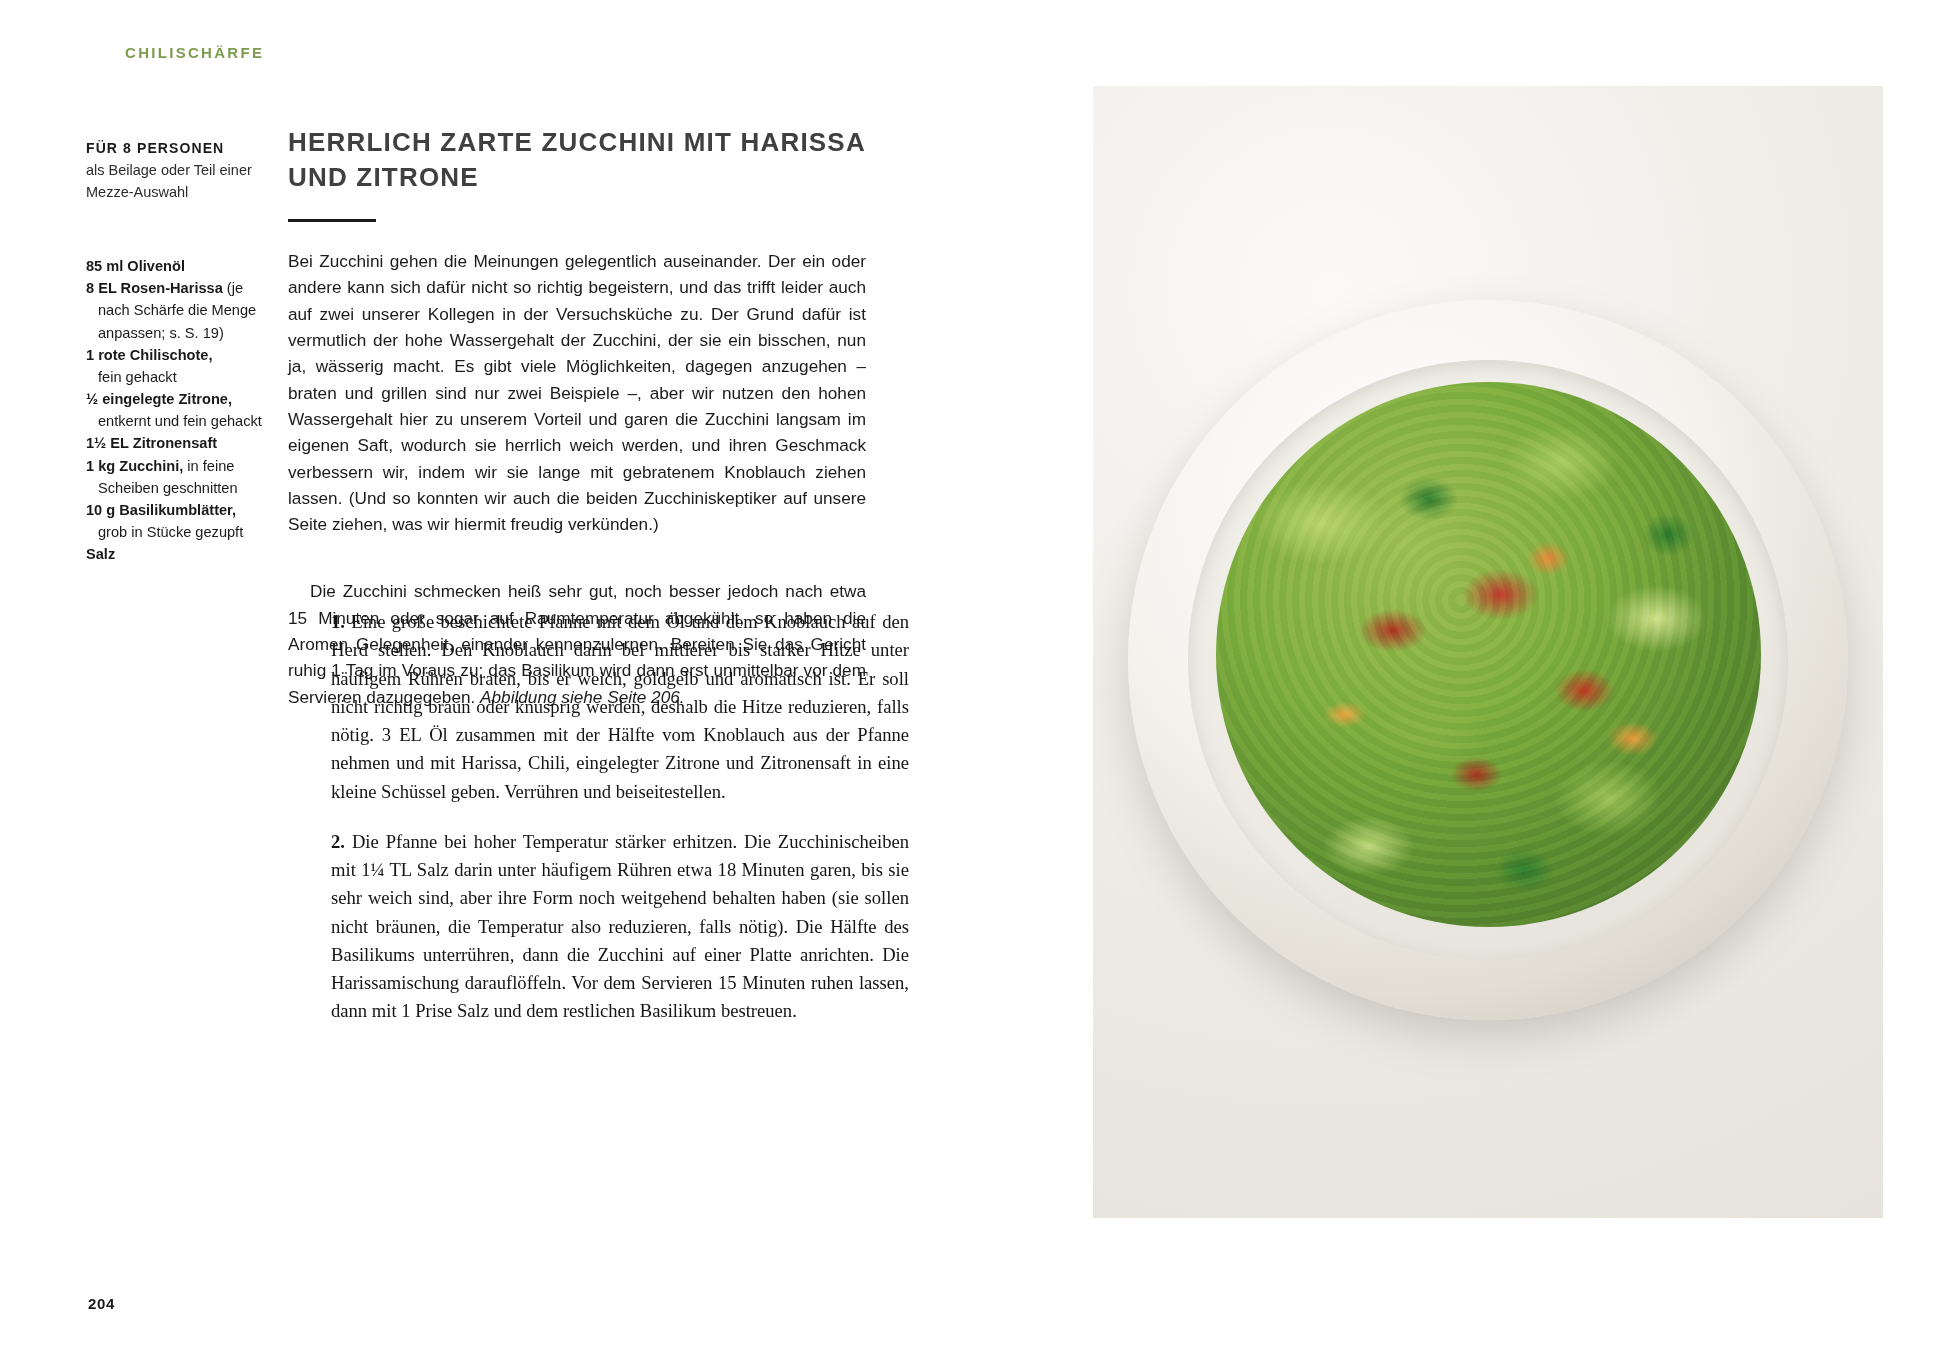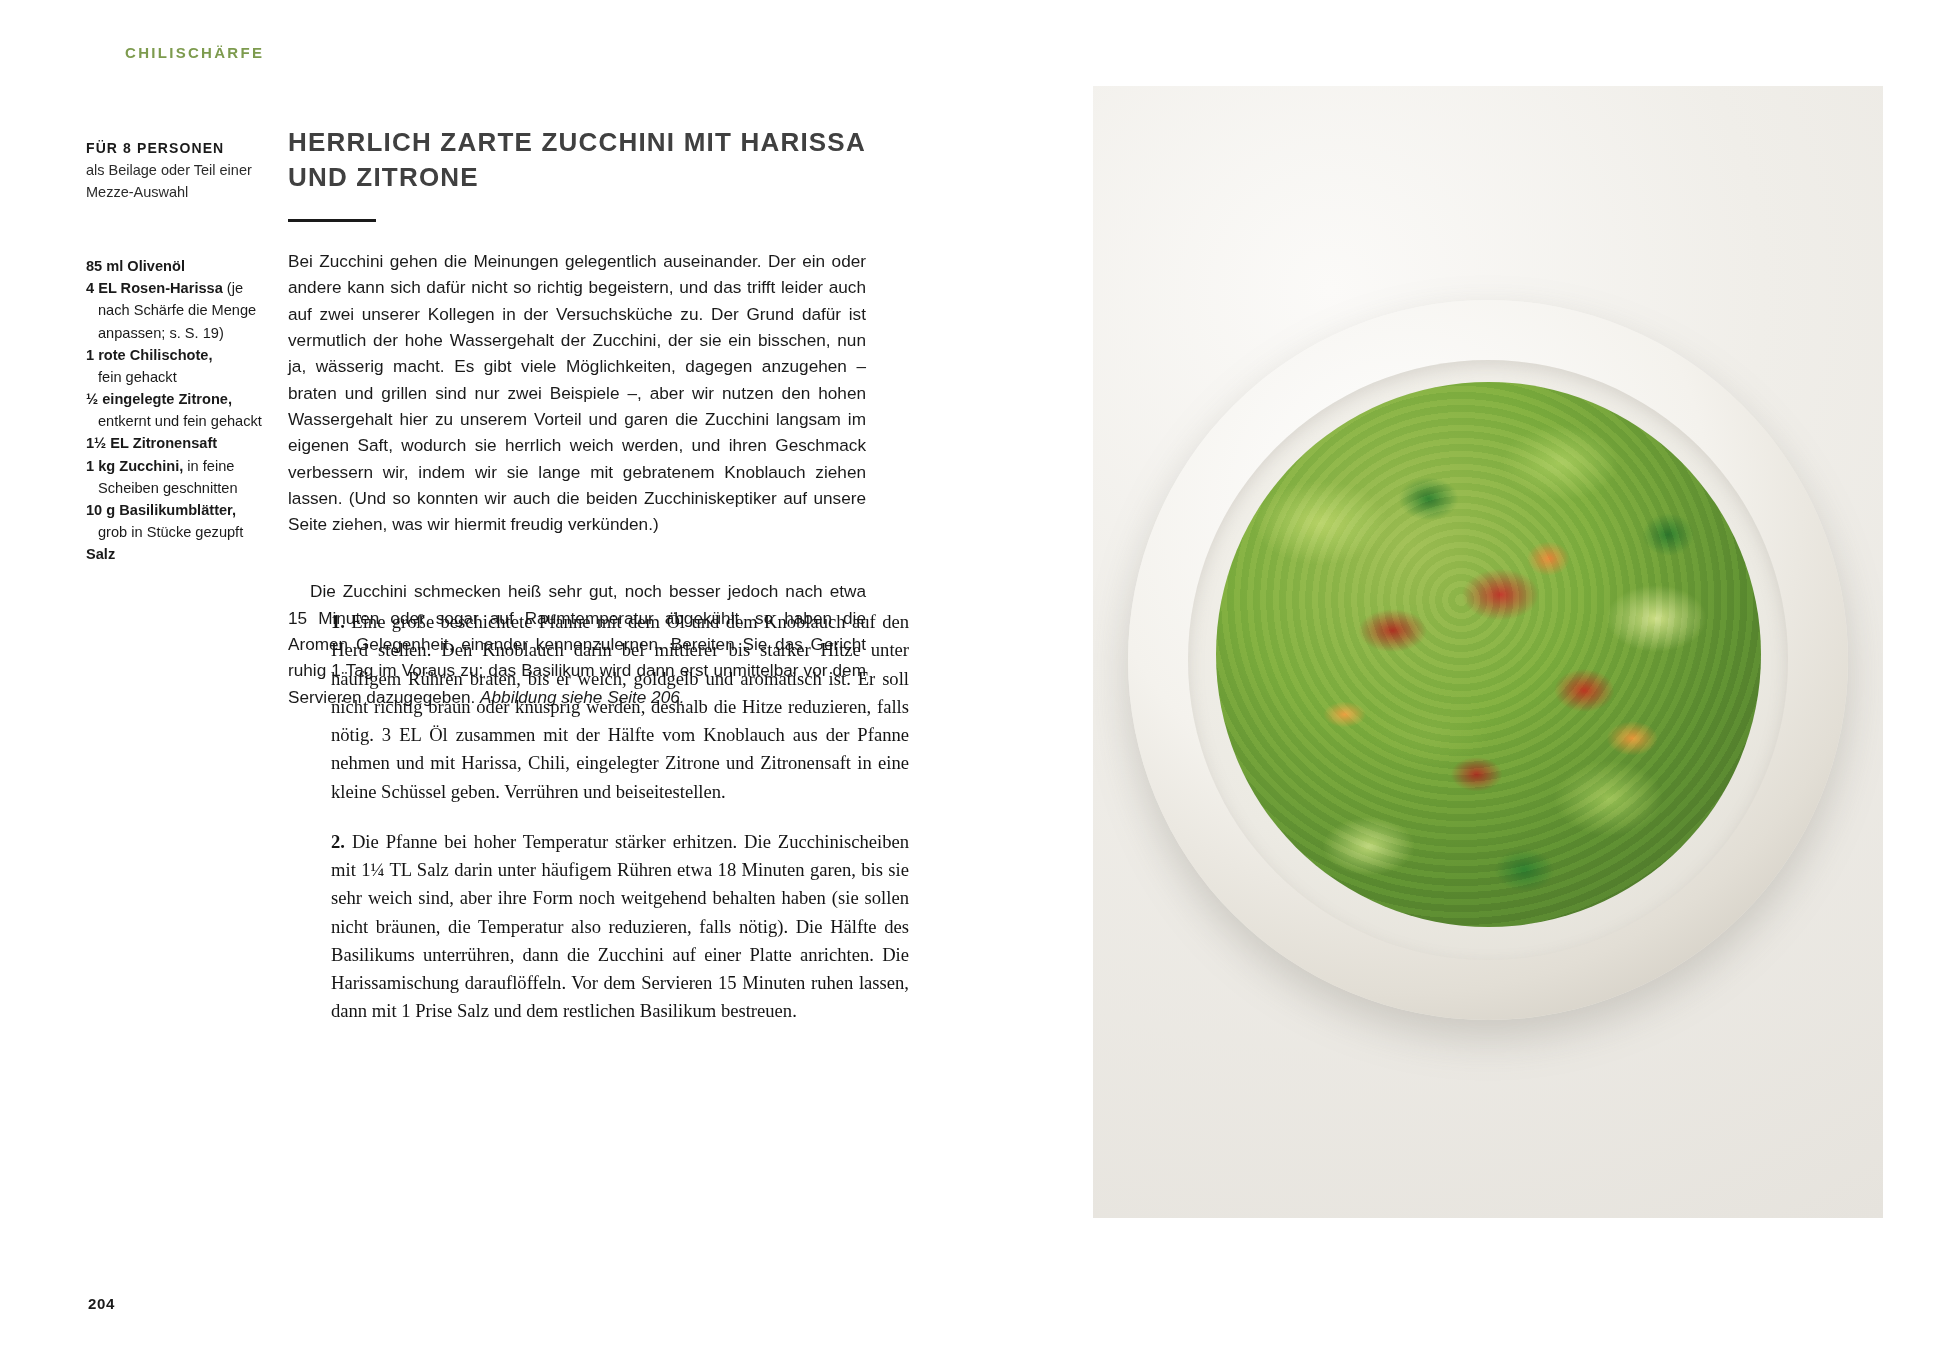--- a/index.html
+++ b/index.html
@@ -228,21 +228,21 @@
 
   <div class="chapter-label">CHILISCHÄRFE</div>
 
   <div class="serves-block">
     <span class="serves-title">FÜR 8 PERSONEN</span>
     <span class="serves-sub">als Beilage oder Teil einer Mezze-Auswahl</span>
   </div>
 
   <div class="ingredients" id="ingredients-list">
       <div class="ing-item"><b>85 ml Olivenöl</b></div>
-      <div class="ing-item"><b>4 EL Rosen-Harissa</b><span class="ing-inline-sub"> (je</span><span class="ing-sub">nach Schärfe die Menge anpassen; s. S. 19)</span></div>
+      <div class="ing-item"><b>8 EL Rosen-Harissa</b><span class="ing-inline-sub"> (je</span><span class="ing-sub">nach Schärfe die Menge anpassen; s. S. 19)</span></div>
       <div class="ing-item"><b>1 rote Chilischote,</b><span class="ing-sub">fein gehackt</span></div>
       <div class="ing-item"><b>½ eingelegte Zitrone,</b><span class="ing-sub">entkernt und fein gehackt</span></div>
       <div class="ing-item"><b>1½ EL Zitronensaft</b></div>
       <div class="ing-item"><b>1 kg Zucchini,</b><span class="ing-inline-sub"> in feine</span><span class="ing-sub">Scheiben geschnitten</span></div>
       <div class="ing-item"><b>10 g Basilikumblätter,</b><span class="ing-sub">grob in Stücke gezupft</span></div>
       <div class="ing-item"><b>Salz</b></div>
     </div>
 
   <div class="recipe-title">HERRLICH ZARTE ZUCCHINI MIT HARISSA UND ZITRONE</div>
 

